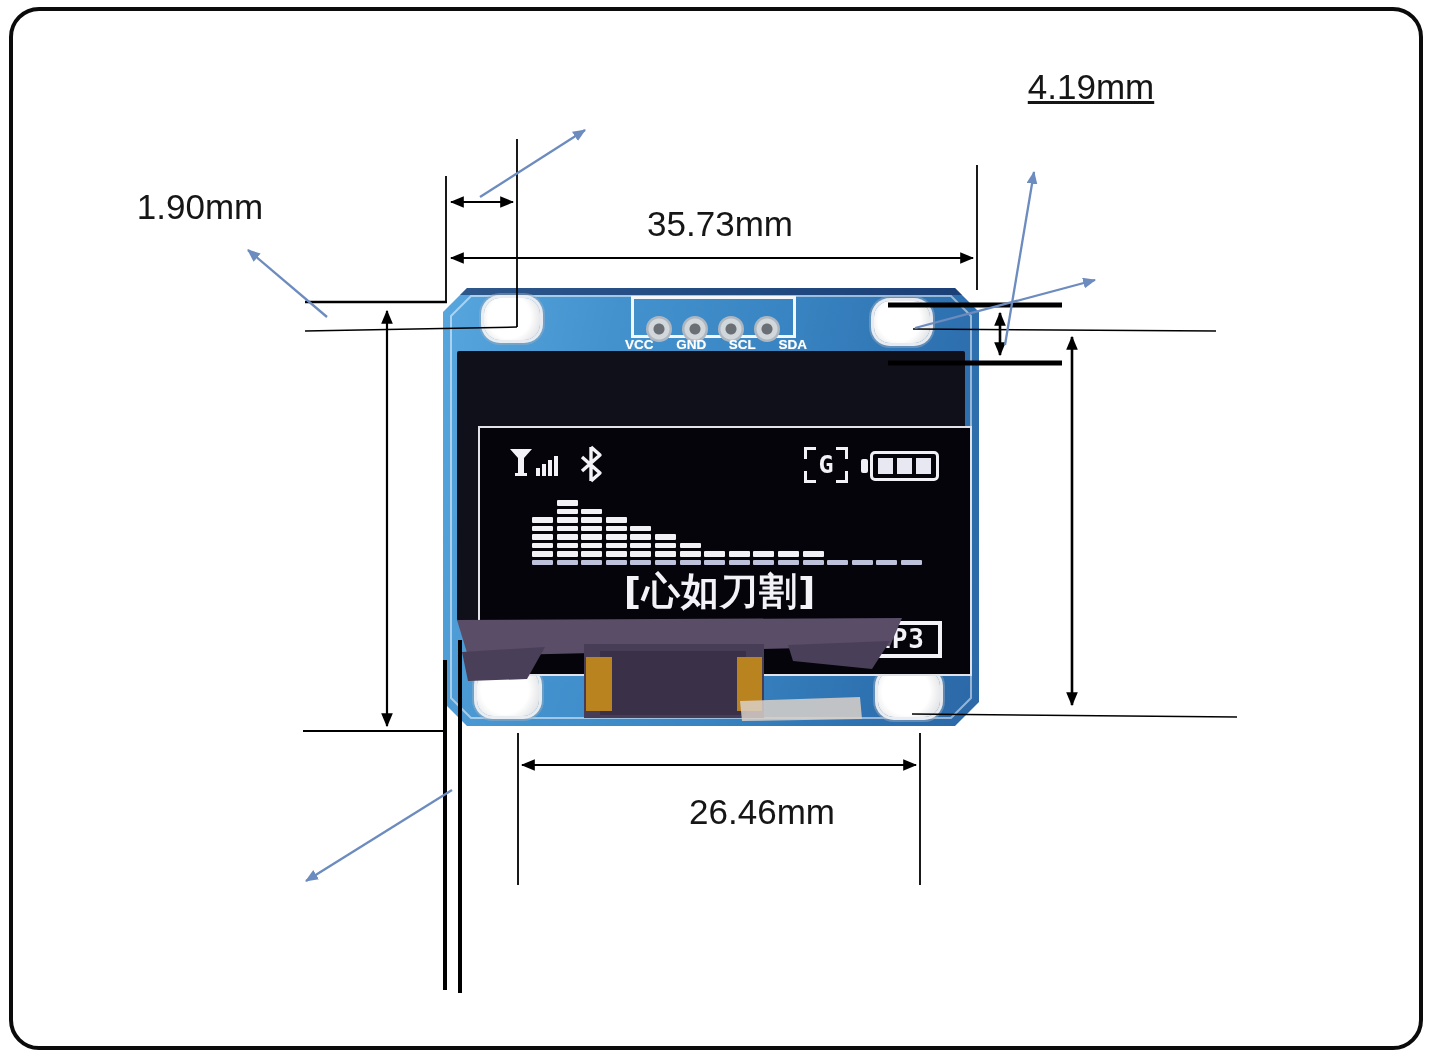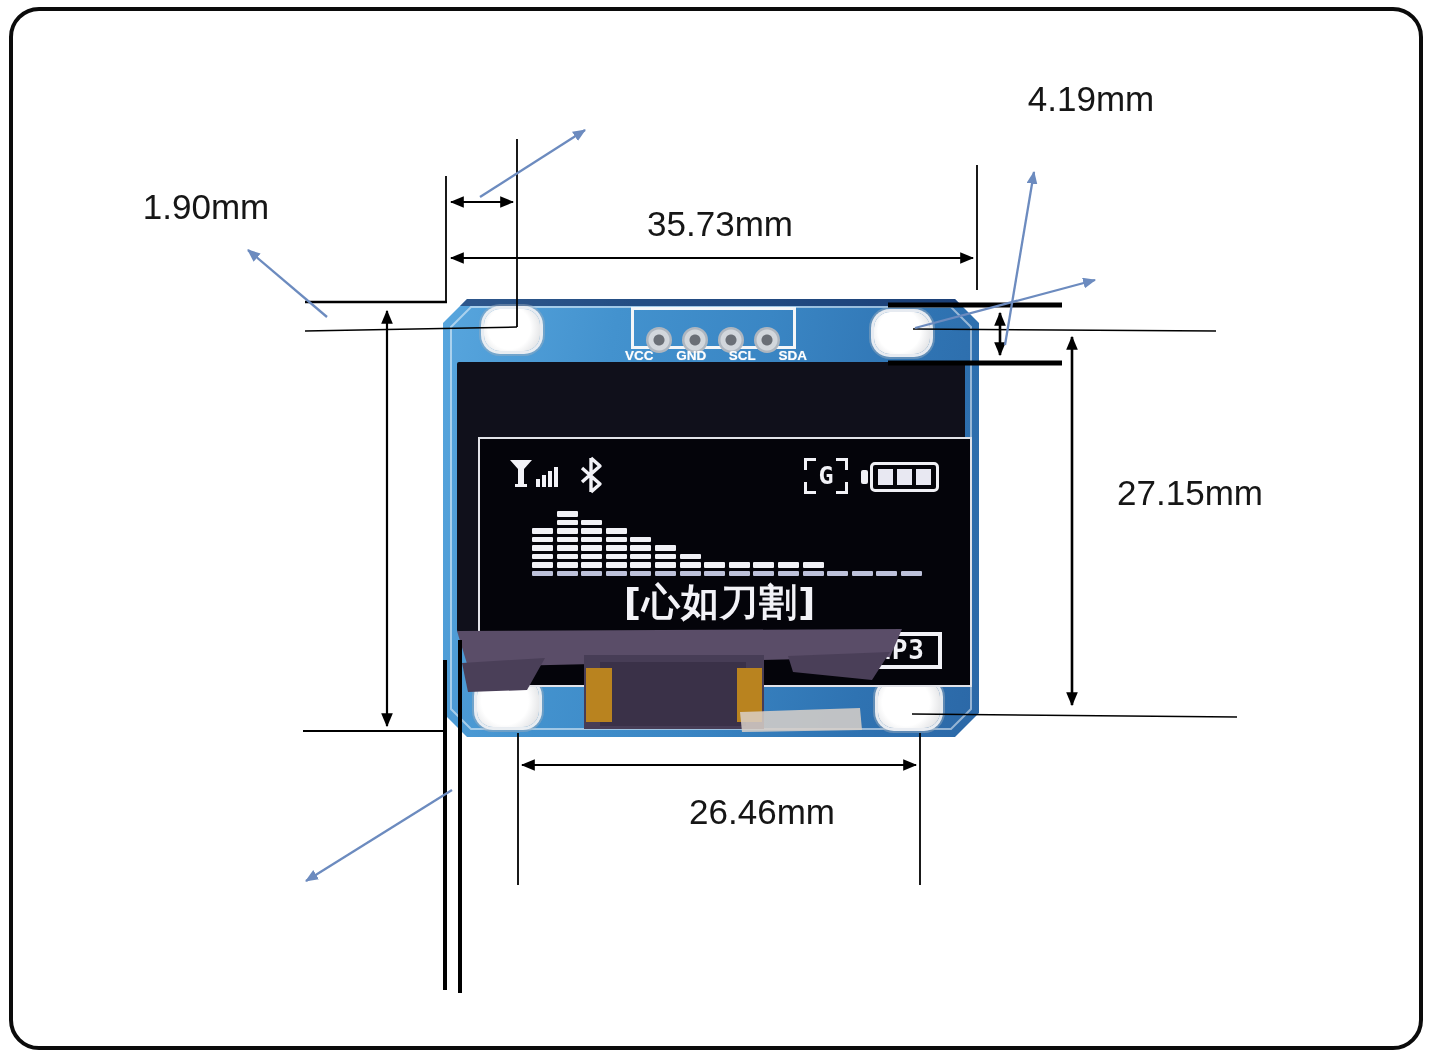--- a/index.html
+++ b/index.html
@@ -4,21 +4,21 @@
 <style>
   html,body{margin:0;padding:0;background:#fff;width:1436px;height:1061px;overflow:hidden;
     font-family:"Liberation Sans", sans-serif;}
   #canvas{position:relative;width:1436px;height:1061px;background:#ffffff;}
   .outer-frame{position:absolute;left:9px;top:7px;width:1414px;height:1043px;
     border:4px solid #0b0b0b;border-radius:30px;box-sizing:border-box;}
   
   .dim-label{position:absolute;width:220px;text-align:center;font-size:35px;color:#161616;
     letter-spacing:0px;white-space:nowrap;}
   
-  #board{position:absolute;left:443px;top:299px;width:536px;height:478px;
+  #board{position:absolute;left:443px;top:288px;width:536px;height:478px;
     clip-path:polygon(24px 0,512px 0,536px 24px,536px 414px,512px 438px,24px 438px,0 414px,0 24px);
     background:linear-gradient(102deg,#58a6de 0%,#4392ce 28%,#3a86c4 52%,#2f73b2 78%,#2b67a6 100%);}
   #board .edge-top{position:absolute;left:0;top:0;width:100%;height:7px;background:rgba(12,24,72,.55);}
   #board .edge-bottom{position:absolute;left:0;bottom:0;width:100%;height:5px;background:rgba(12,24,72,.4);}
   .hole{position:absolute;border-radius:16px;background:radial-gradient(circle at 45% 45%,#ffffff 55%,#e3e4e6 85%,#cfd3d8 100%);
     box-shadow:0 0 0 3px rgba(238,240,243,.95), 0 0 0 5px rgba(160,175,190,.45);}
   #pinbox{position:absolute;left:188px;top:8px;width:165px;height:42px;border:3px solid #f4f6f8;box-sizing:border-box;}
   .pad{position:absolute;top:17px;width:26px;height:26px;border-radius:50%;
     background:radial-gradient(circle,#6a6f76 0 5px,#d2d7dc 6px 10px,#aeb6bf 11px 13px);}
   #pinlabels{position:absolute;left:182px;top:49px;width:182px;display:flex;justify-content:space-between;
@@ -269,18 +269,17 @@
     <line x1="387" y1="311" x2="387" y2="726" stroke="#000" stroke-width="2.2" marker-start="url(#ab)" marker-end="url(#ab)"></line>
     <line x1="522" y1="765" x2="916" y2="765" stroke="#000" stroke-width="2.2" marker-start="url(#ab)" marker-end="url(#ab)"></line>
 
     <line x1="480" y1="197" x2="585" y2="130" stroke="#6c8bbf" stroke-width="2.3" marker-end="url(#abl)"></line>
     <line x1="327" y1="317" x2="248" y2="250" stroke="#6c8bbf" stroke-width="2.3" marker-end="url(#abl)"></line>
     <line x1="1005" y1="345" x2="1034" y2="172" stroke="#6c8bbf" stroke-width="2.3" marker-end="url(#abl)"></line>
     <line x1="915" y1="328" x2="1095" y2="280" stroke="#6c8bbf" stroke-width="2.3" marker-end="url(#abl)"></line>
     <line x1="452" y1="790" x2="306" y2="881" stroke="#6c8bbf" stroke-width="2.3" marker-end="url(#abl)"></line>
   </svg>
 
-  <div class="dim-label" style="left:981px;top:79px;">4.19mm</div>
-  <div class="dim-label" style="left:96px;top:187px;">1.90mm</div>
+  <div class="dim-label" style="left:981px;top:67px;text-decoration:underline;">4.19mm</div>
+  <div class="dim-label" style="left:90px;top:187px;">1.90mm</div>
   <div class="dim-label" style="left:610px;top:204px;">35.73mm</div>
-  <div class="dim-label" style="left:1080px;top:473px;">27.15mm</div>
   <div class="dim-label" style="left:652px;top:792px;">26.46mm</div>
 </div>
 
 </body></html>

